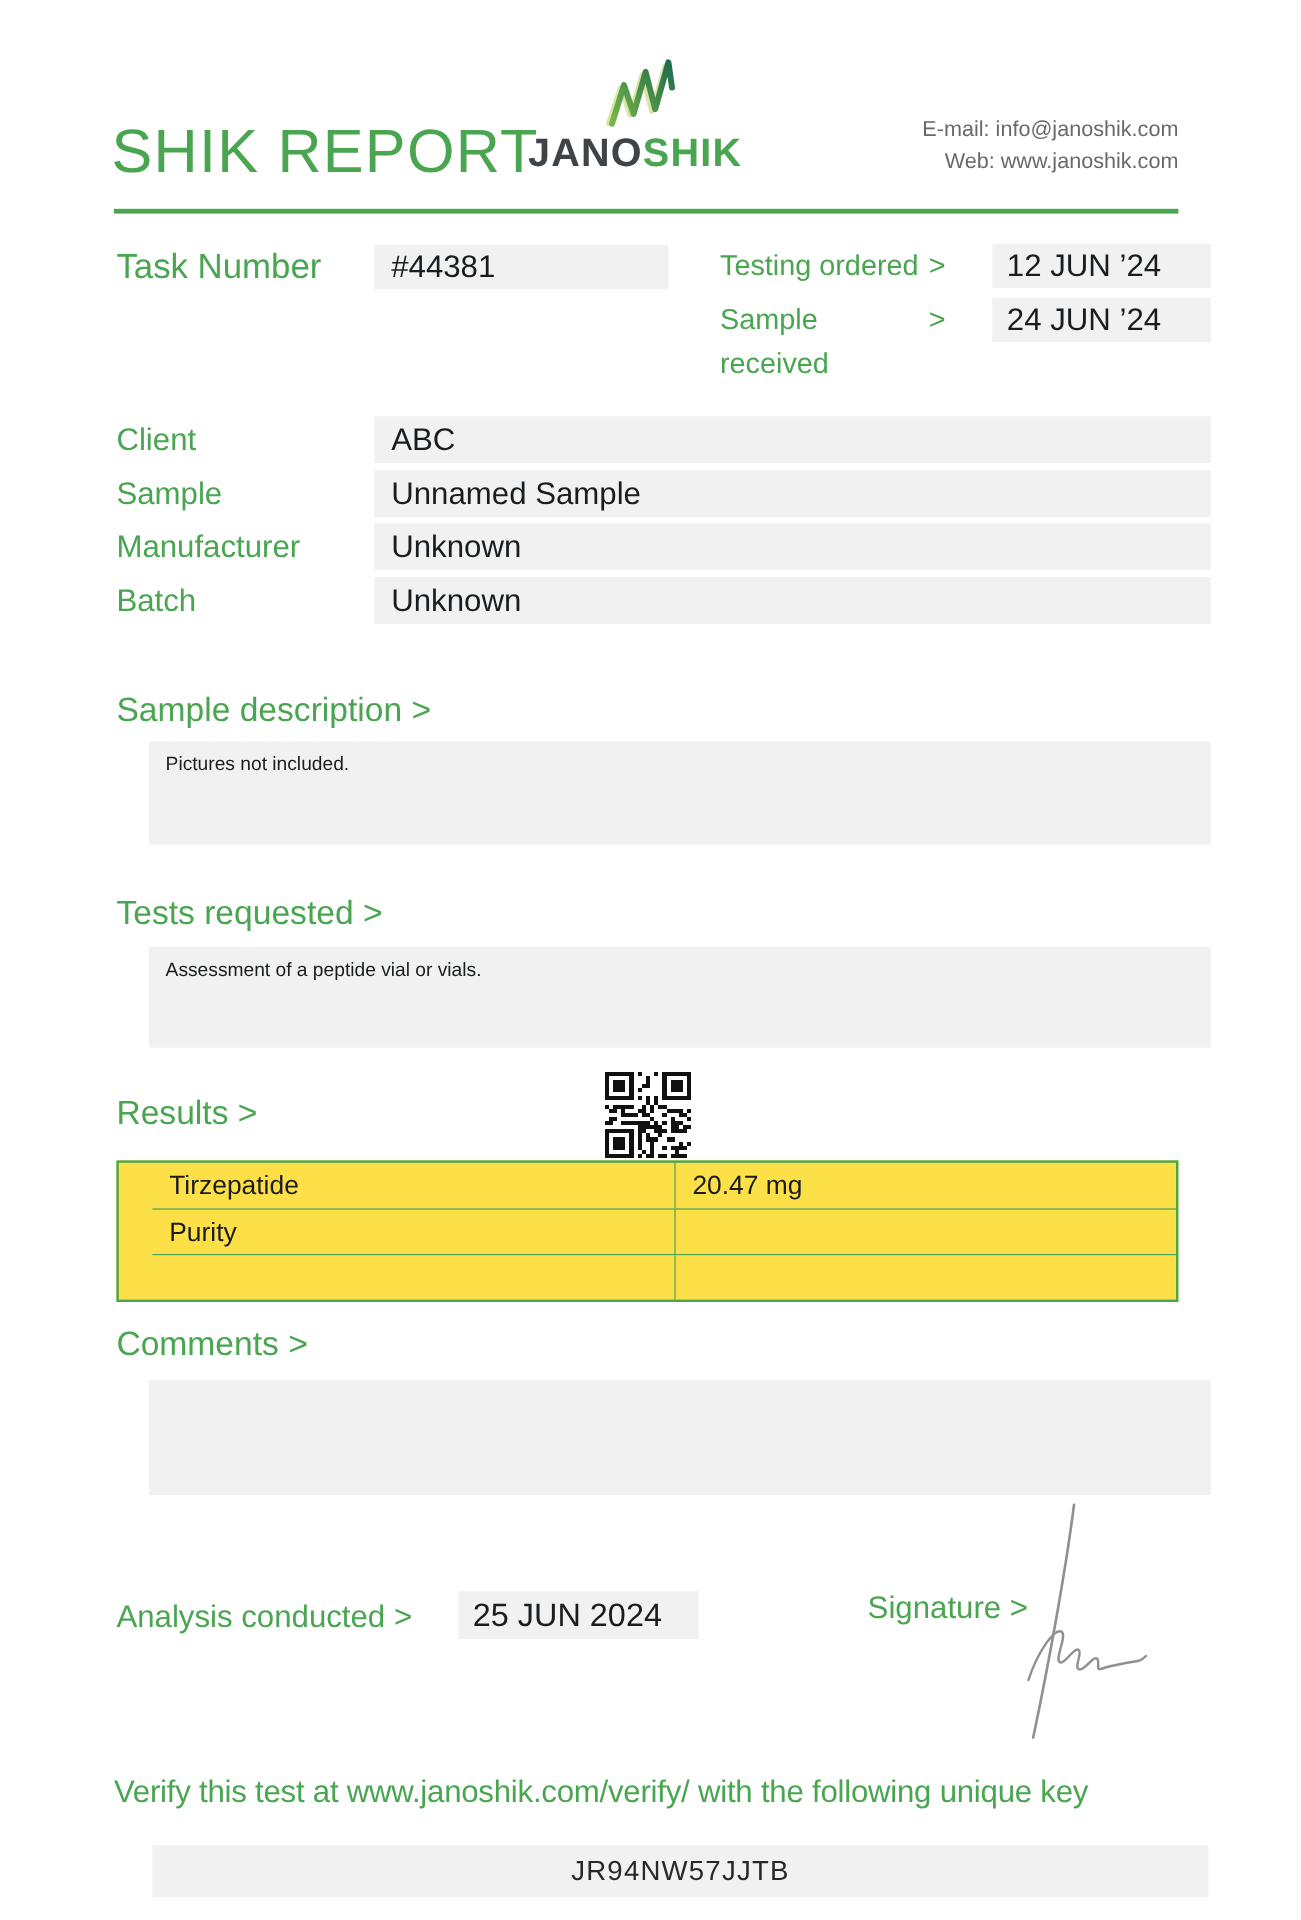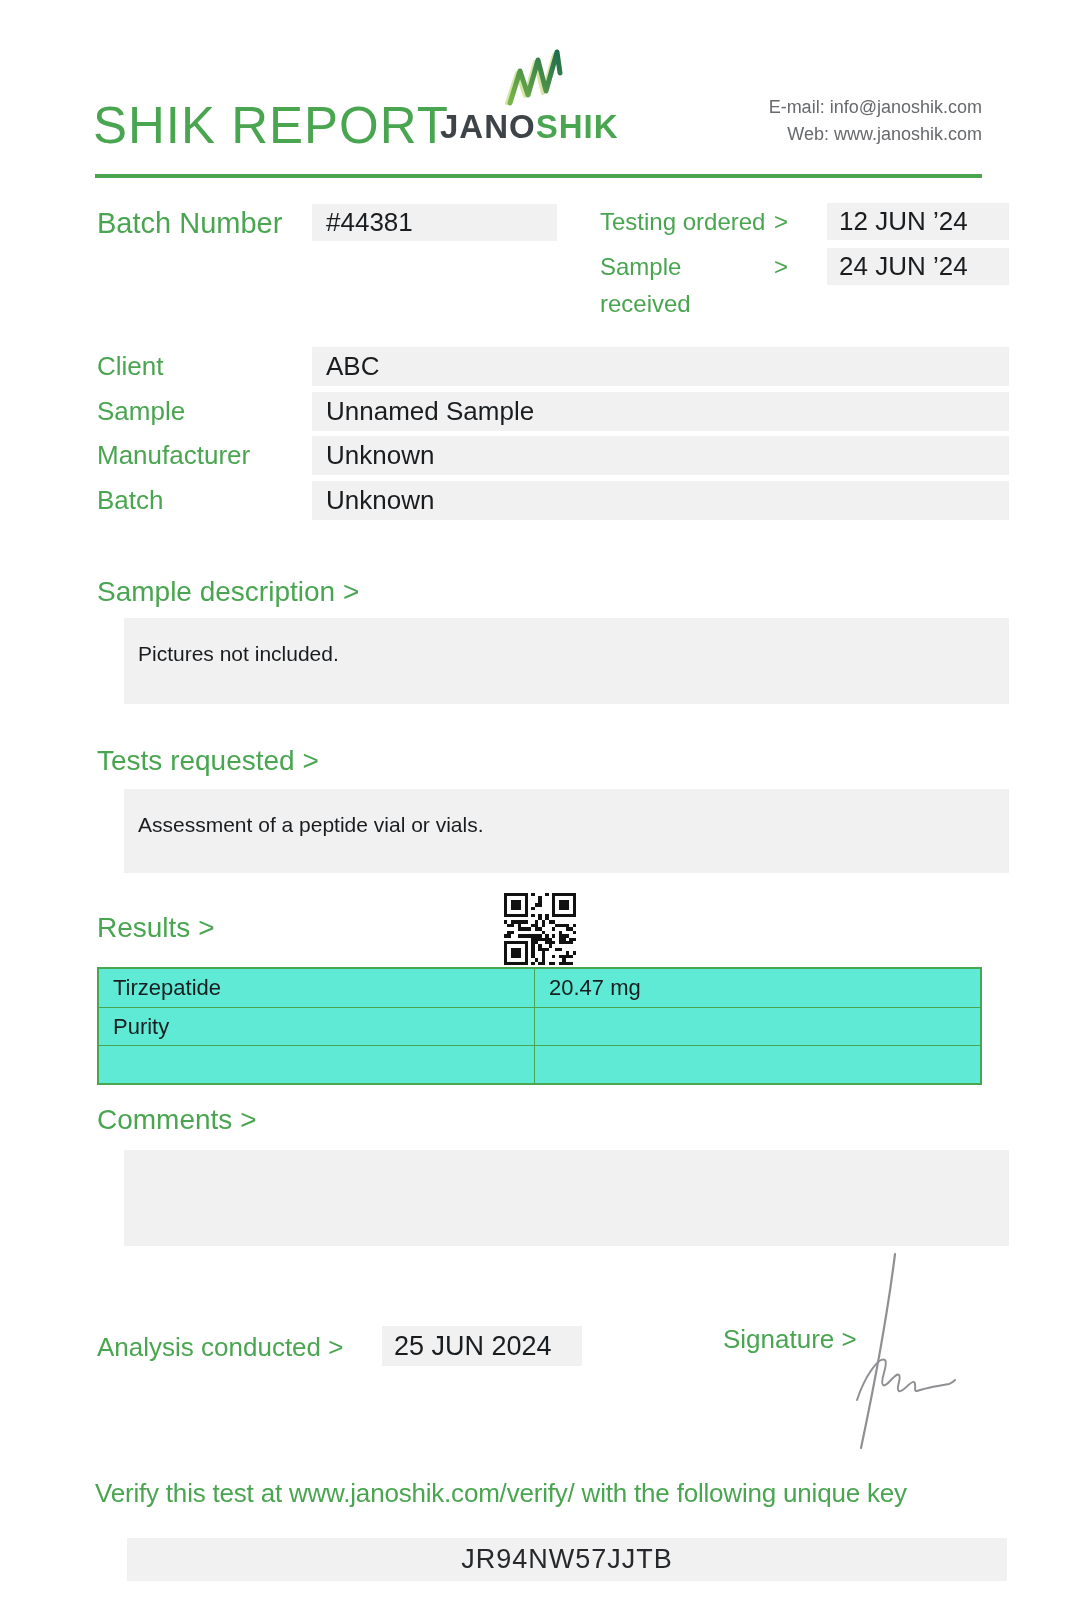--- a/index.html
+++ b/index.html
@@ -34,44 +34,44 @@
   .date-box{position:absolute;left:200px;top:0;width:182px;height:37px;line-height:37px;padding-left:12px;font-size:26px;}
 
   
   .info-row{position:absolute;left:97px;width:885px;height:39px;}
   .info-row .label{position:absolute;left:0;font-size:26px;line-height:39px;}
   .info-row .val{position:absolute;left:188px;width:697px;height:39px;line-height:39px;padding-left:14px;font-size:26px;}
   .ir0{top:347px;} .ir1{top:392px;} .ir2{top:436px;} .ir3{top:481px;}
 
   
   .sec-head{position:absolute;left:97px;font-size:28px;color:var(--green);}
-  .sec-box{position:absolute;left:97px;width:885px;padding:24px 14px;font-size:21px;color:var(--ink);}
+  .sec-box{position:absolute;left:97px;width:885px;padding:11px 14px;font-size:16px;color:var(--ink);}
   .desc-head{top:576px;} .desc-box{top:618px;height:86px;}
   .tests-head{top:745px;} .tests-box{top:789px;height:84px;}
   .results-head{top:912px;} 
   .comments-head{top:1104px;} .comments-box{top:1150px;height:96px;}
 
   
   .qr{position:absolute;left:504px;top:893px;width:72px;height:72px;}
 
   
-  .results-table{position:absolute;left:97px;top:967px;width:885px;border:2px solid var(--green);background:#5eead4;}
+  .results-table{position:absolute;left:97px;top:967px;width:885px;border:2px solid var(--green);background:#fde047;padding-left:28px;}
   .results-table .tr{display:flex;height:38px;border-top:1px solid var(--green);}
   .results-table .tr:first-child{border-top:none;}
   .results-table .td{line-height:38px;font-size:22px;color:var(--ink);}
   .results-table .td.name{width:436px;border-right:1px solid var(--green);padding-left:14px;}
   .results-table .td.val{flex:1;padding-left:14px;}
 
   
   .analysis-label{position:absolute;left:97px;top:1332px;font-size:26px;}
   .analysis-box{position:absolute;left:355px;top:1326px;width:200px;height:40px;line-height:40px;padding-left:12px;font-size:27px;}
   .signature-label{position:absolute;left:723px;top:1324px;font-size:26px;}
   .signature{position:absolute;left:845px;top:1252px;width:115px;height:200px;}
   .verify-line{position:absolute;left:95px;top:1478px;width:900px;font-size:26px;letter-spacing:-0.2px;color:var(--green);white-space:nowrap;}
-  .key-bar{position:absolute;left:100px;top:1538px;width:880px;height:43px;line-height:43px;text-align:center;font-size:27px;letter-spacing:1px;color:#26282b;}
+  .key-bar{position:absolute;left:100px;top:1538px;width:880px;height:43px;line-height:43px;text-align:center;font-size:23px;letter-spacing:1px;color:#26282b;}
 </style>
 </head>
 <body>
 
 <div class="page">
 
   <div class="report-title">SHIK REPORT</div>
 
   <svg class="logo-icon" viewBox="0 0 62 56" fill="none">
     <defs>
@@ -94,21 +94,21 @@
       <span>info@janoshik.com</span>
     </div>
     <div>
       <span>Web:</span>
       <span>www.janoshik.com</span>
     </div>
   </div>
 
   <div class="rule"></div>
 
-  <div class="task-label label">Batch Number</div>
+  <div class="task-label label">Task Number</div>
   <div class="task-box gbox">#44381</div>
 
   <div class="date-row r0">
     <div class="date-label">
       <span>Testing ordered</span>
         <span>&gt;</span>
     </div>
     <div class="date-box gbox">12 JUN ’24</div>
   </div>
 

